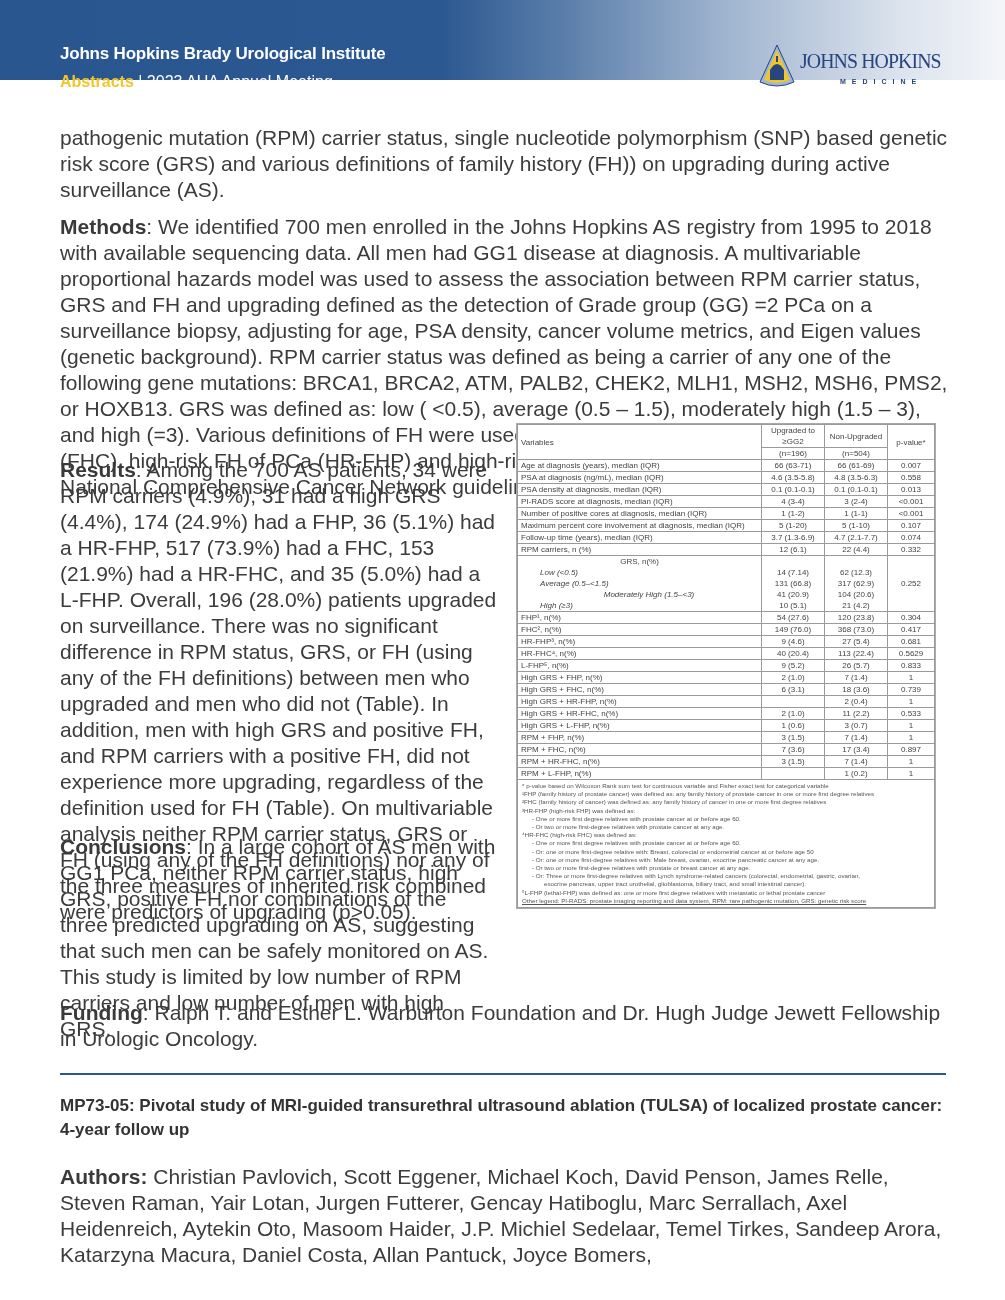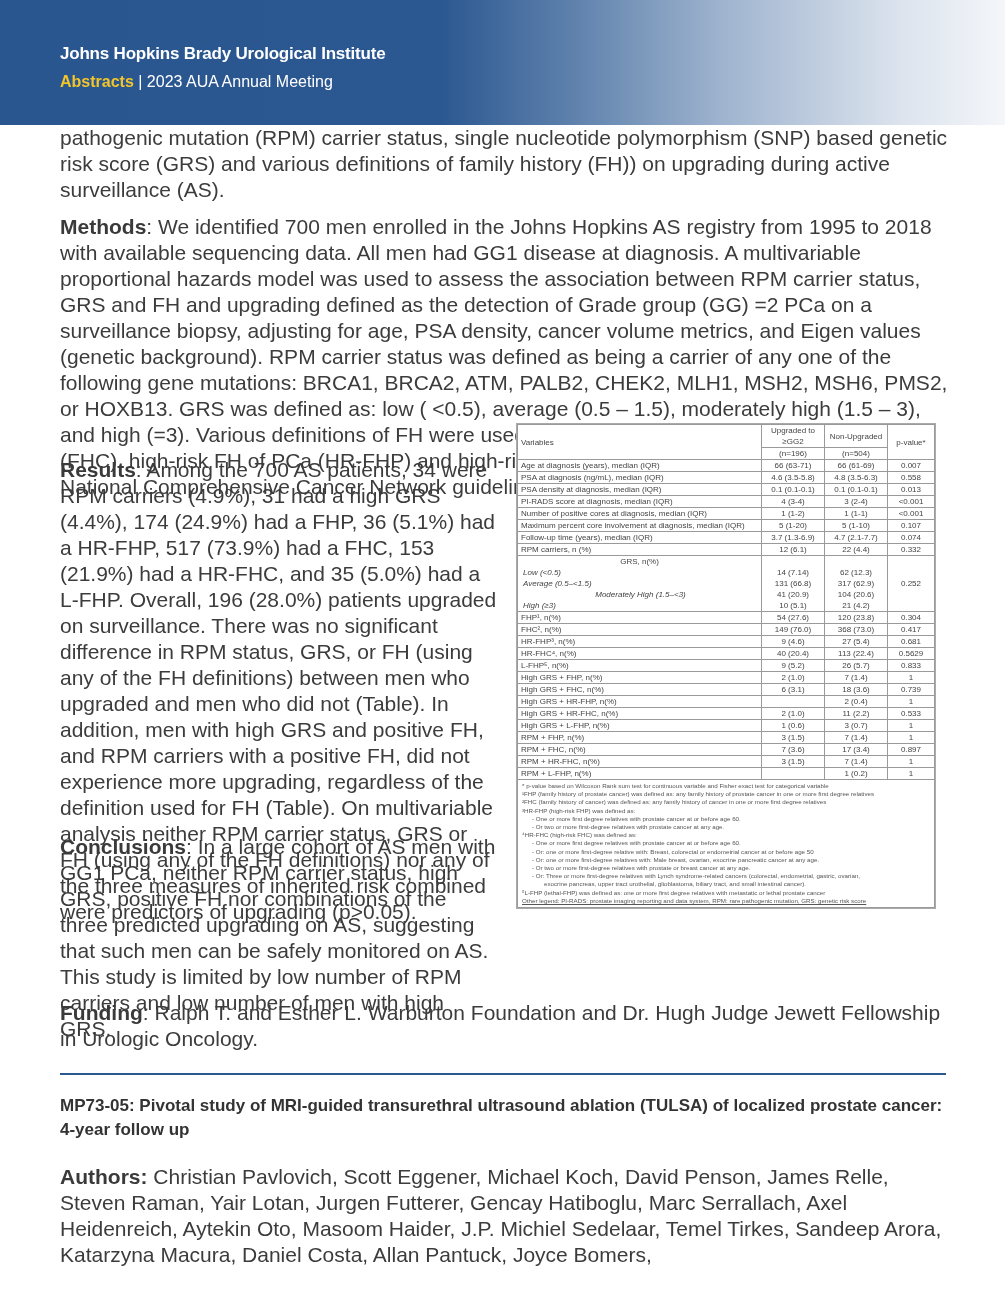--- a/index.html
+++ b/index.html
@@ -1,18 +1,18 @@
 <!DOCTYPE html>
 <html><head>
 <meta charset="utf-8">
 <style>
   html, body { margin: 0; padding: 0; }
   body { width: 1005px; height: 1300px; background: #ffffff; position: relative; overflow: hidden;
          font-family: "Liberation Sans", sans-serif; color: #3a3a3a; }
-  .header { position: absolute; left: 0; top: 0; width: 1005px; height: 125px;
+  .header { position: absolute; left: 0; top: 0; width: 1005px; height: 80px;
             background: linear-gradient(90deg, #2a5690 0%, #2c5891 44%, #5a7eaa 56%, #9fb4cf 72%, #dde4ee 90%, #f4f6f9 100%); }
   .hdr-title { position: absolute; left: 60px; top: 44px; color: #fff; font-weight: bold; font-size: 17px; letter-spacing: -0.2px; }
   .hdr-sub { position: absolute; left: 60px; top: 73px; color: #fff; font-size: 16px; }
   .hdr-sub .accent { color: #f2c52a; font-weight: bold; }
   .logo { position: absolute; left: 758px; top: 44px; width: 200px; height: 50px; }
   .logo-shield { position: absolute; left: 0; top: 0; width: 38px; height: 46px; }
   .logo-name { position: absolute; left: 42px; top: 4px; font-family: "Liberation Serif", serif; font-size: 22px; color: #27457f; letter-spacing: -1px; transform: scaleX(0.9); transform-origin: left; }
   .logo-med { position: absolute; left: 82px; top: 34px; font-size: 7px; font-weight: bold; color: #27457f; letter-spacing: 6px; }
 
   .p { position: absolute; left: 60px; font-size: 21px; line-height: 26px; color: #3c3c3c; }
@@ -20,36 +20,46 @@
   .full { width: 890px; }
   .col { width: 440px; }
 
   .tbl-wrap { position: absolute; left: 516px; top: 423px; width: 418px; border: 1px solid #aaa; background: #fff; }
   table { border-collapse: collapse; width: 100%; font-size: 8px; color: #444; }
   td, th { border: 1px solid #9a9a9a; padding: 0 3px; height: 11px; line-height: 11px; font-weight: normal; }
   th { text-align: center; }
   td.v { text-align: center; width: 56px; }
   td.p { text-align: center; width: 40px; position: static; font-size: 8px; line-height: 11px; color: #444; }
   td.lbl { text-align: left; }
-  .grs-sub { font-style: italic; padding-left: 5px; }
+  .grs-sub { font-style: italic; padding-left: 22px; }
   .notes { font-size: 6.2px; line-height: 8.2px; color: #555; padding: 2px 4px; }
   .notes .ind { padding-left: 10px; }
   .notes .ind2 { padding-left: 22px; }
   .notes .u { text-decoration: underline; }
 
   .divider { position: absolute; left: 60px; top: 1073px; width: 886px; height: 2px; background: #2c5891; }
   .h2 { position: absolute; left: 60px; top: 1094px; width: 890px; font-size: 17px; line-height: 24px; font-weight: bold; color: #333; }
 </style>
 </head>
 <body>
 
 <div class="header">
   <div class="hdr-title">Johns Hopkins Brady Urological Institute</div>
   <div class="hdr-sub">
     <span class="accent">Abstracts</span><span> | </span><span>2023 AUA Annual Meeting</span>
+  </div>
+  <div class="logo">
+    <svg class="logo-shield" viewBox="0 0 38 46">
+      <path d="M19 1 L36 38 Q19 46 2 38 Z" fill="#9bb6d8" stroke="#27457f" stroke-width="1"></path>
+      <path d="M19 6 L32 36 Q19 42 6 36 Z" fill="#f2c52a"></path>
+      <path d="M12 36 L12 26 Q19 14 26 26 L26 36 Z" fill="#27457f"></path>
+      <rect x="18" y="12" width="2" height="6" fill="#27457f"></rect>
+    </svg>
+    <div class="logo-name">JOHNS HOPKINS</div>
+    <div class="logo-med">MEDICINE</div>
   </div>
 </div>
 
 <div class="p full" style="top:125px;">pathogenic mutation (RPM) carrier status, single nucleotide polymorphism (SNP) based genetic risk score (GRS) and various definitions of family history (FH)) on upgrading during active surveillance (AS).</div>
 
 <div class="p full" style="top:197px;margin-top:17px;">
   <b>Methods</b><span>: We identified 700 men enrolled in the Johns Hopkins AS registry from 1995 to 2018 with available sequencing data. All men had GG1 disease at diagnosis. A multivariable proportional hazards model was used to assess the association between RPM carrier status, GRS and FH and upgrading defined as the detection of Grade group (GG) =2 PCa on a surveillance biopsy, adjusting for age, PSA density, cancer volume metrics, and Eigen values (genetic background). RPM carrier status was defined as being a carrier of any one of the following gene mutations: BRCA1, BRCA2, ATM, PALB2, CHEK2, MLH1, MSH2, MSH6, PMS2, or HOXB13. GRS was defined as: low ( &lt;0.5), average (0.5 – 1.5), moderately high (1.5 – 3), and high (=3). Various definitions of FH were used: any FH of PCa (FHP), any FH of cancer (FHC), high-risk FH of PCa (HR-FHP) and high-risk FH for any cancer (HR-FHC) based on National Comprehensive Cancer Network guidelines, and history of lethal PCa (L-FHP).</span>
 </div>
 
 <div class="p col" style="top:457px;">

